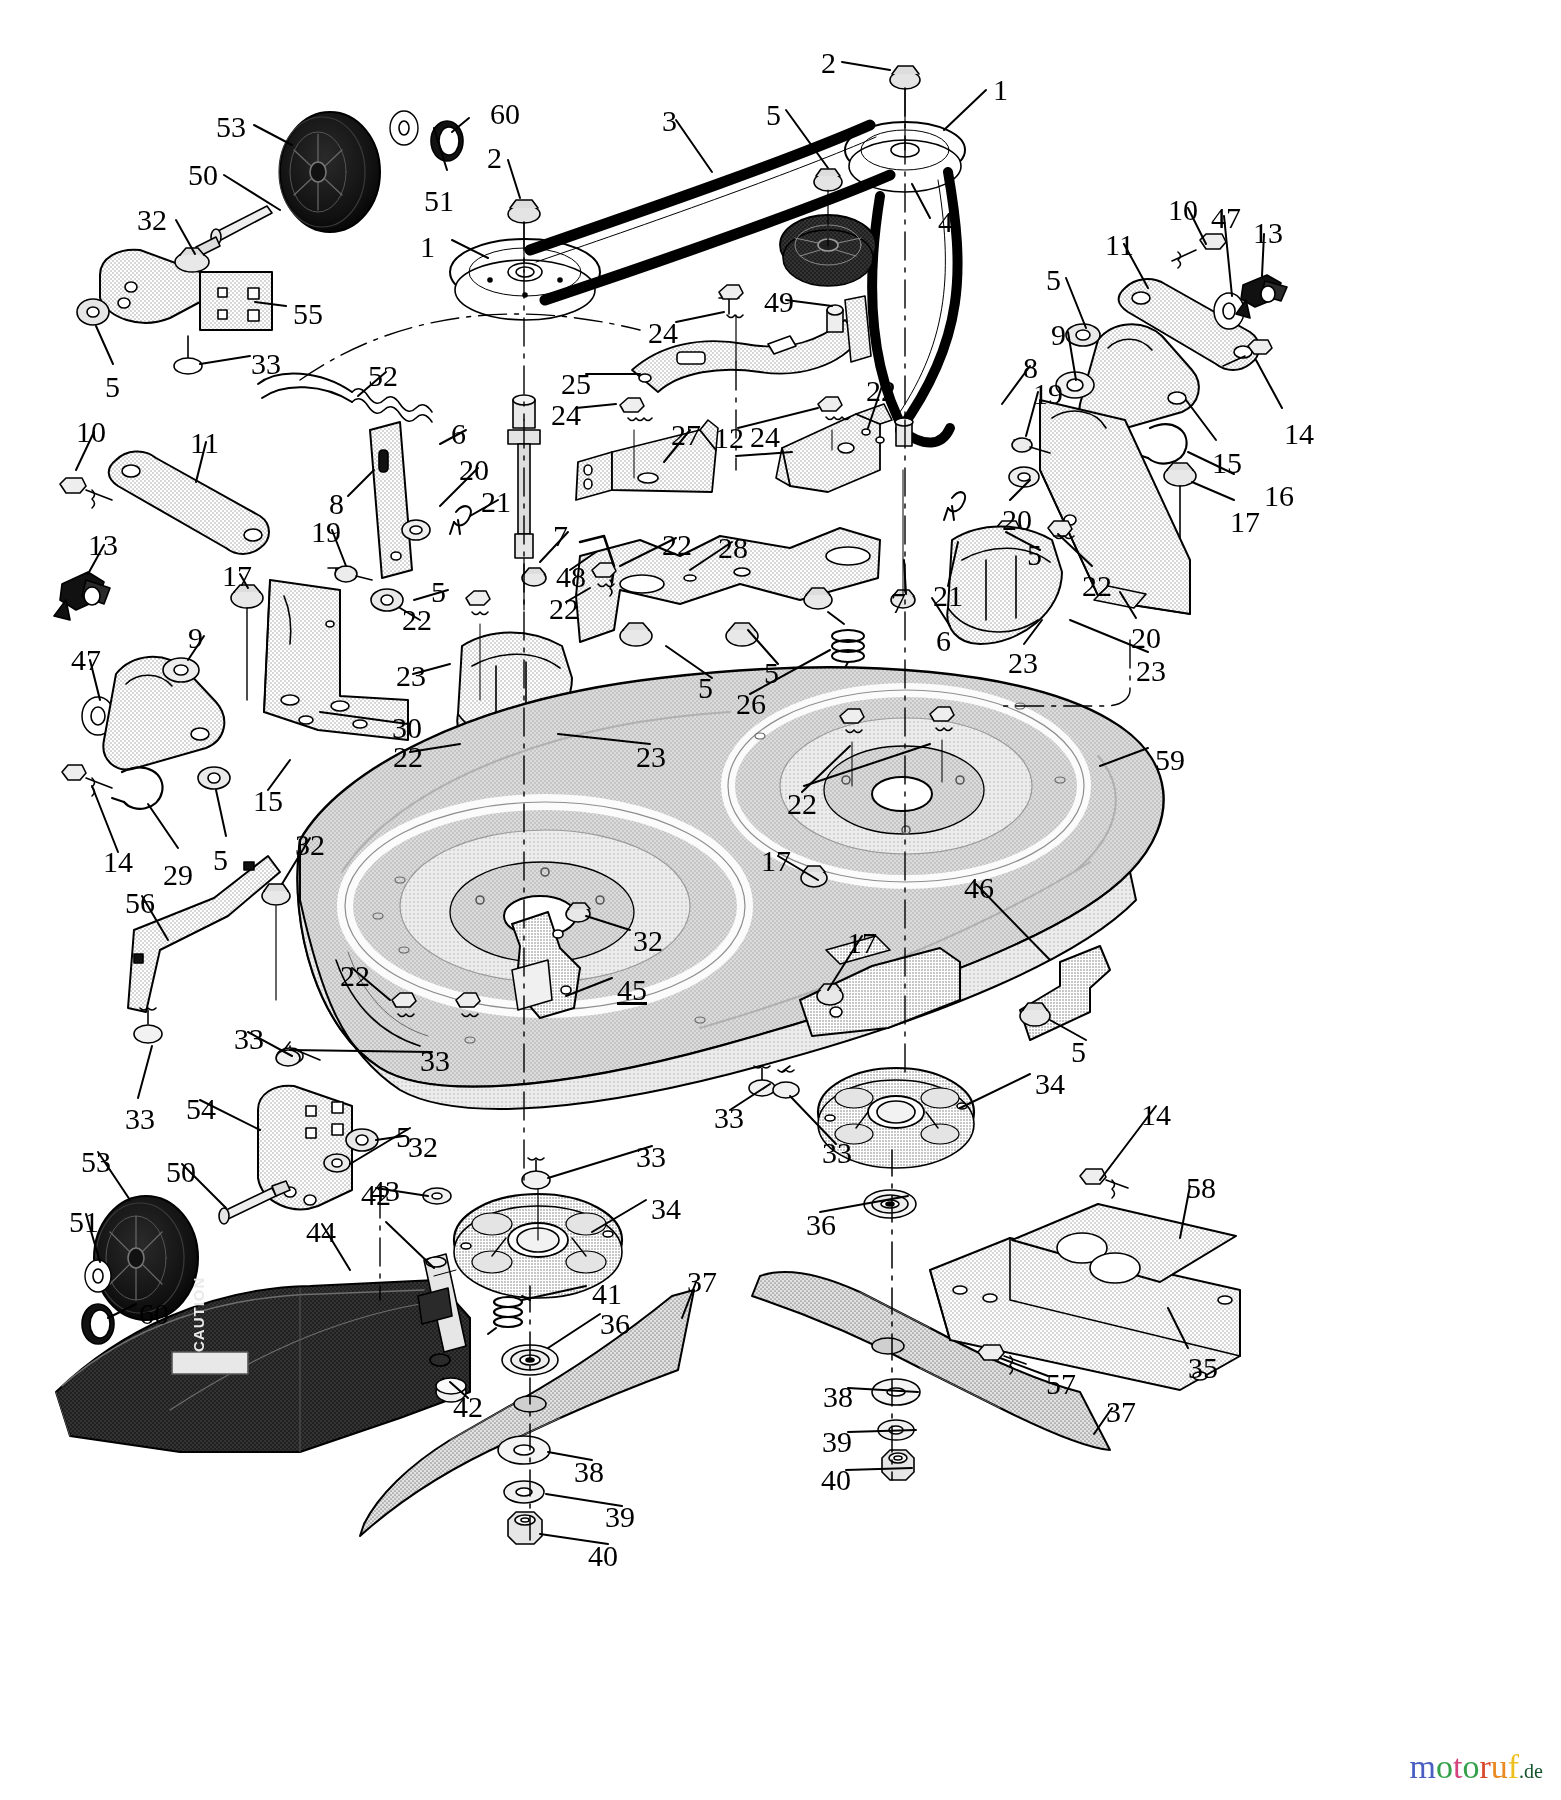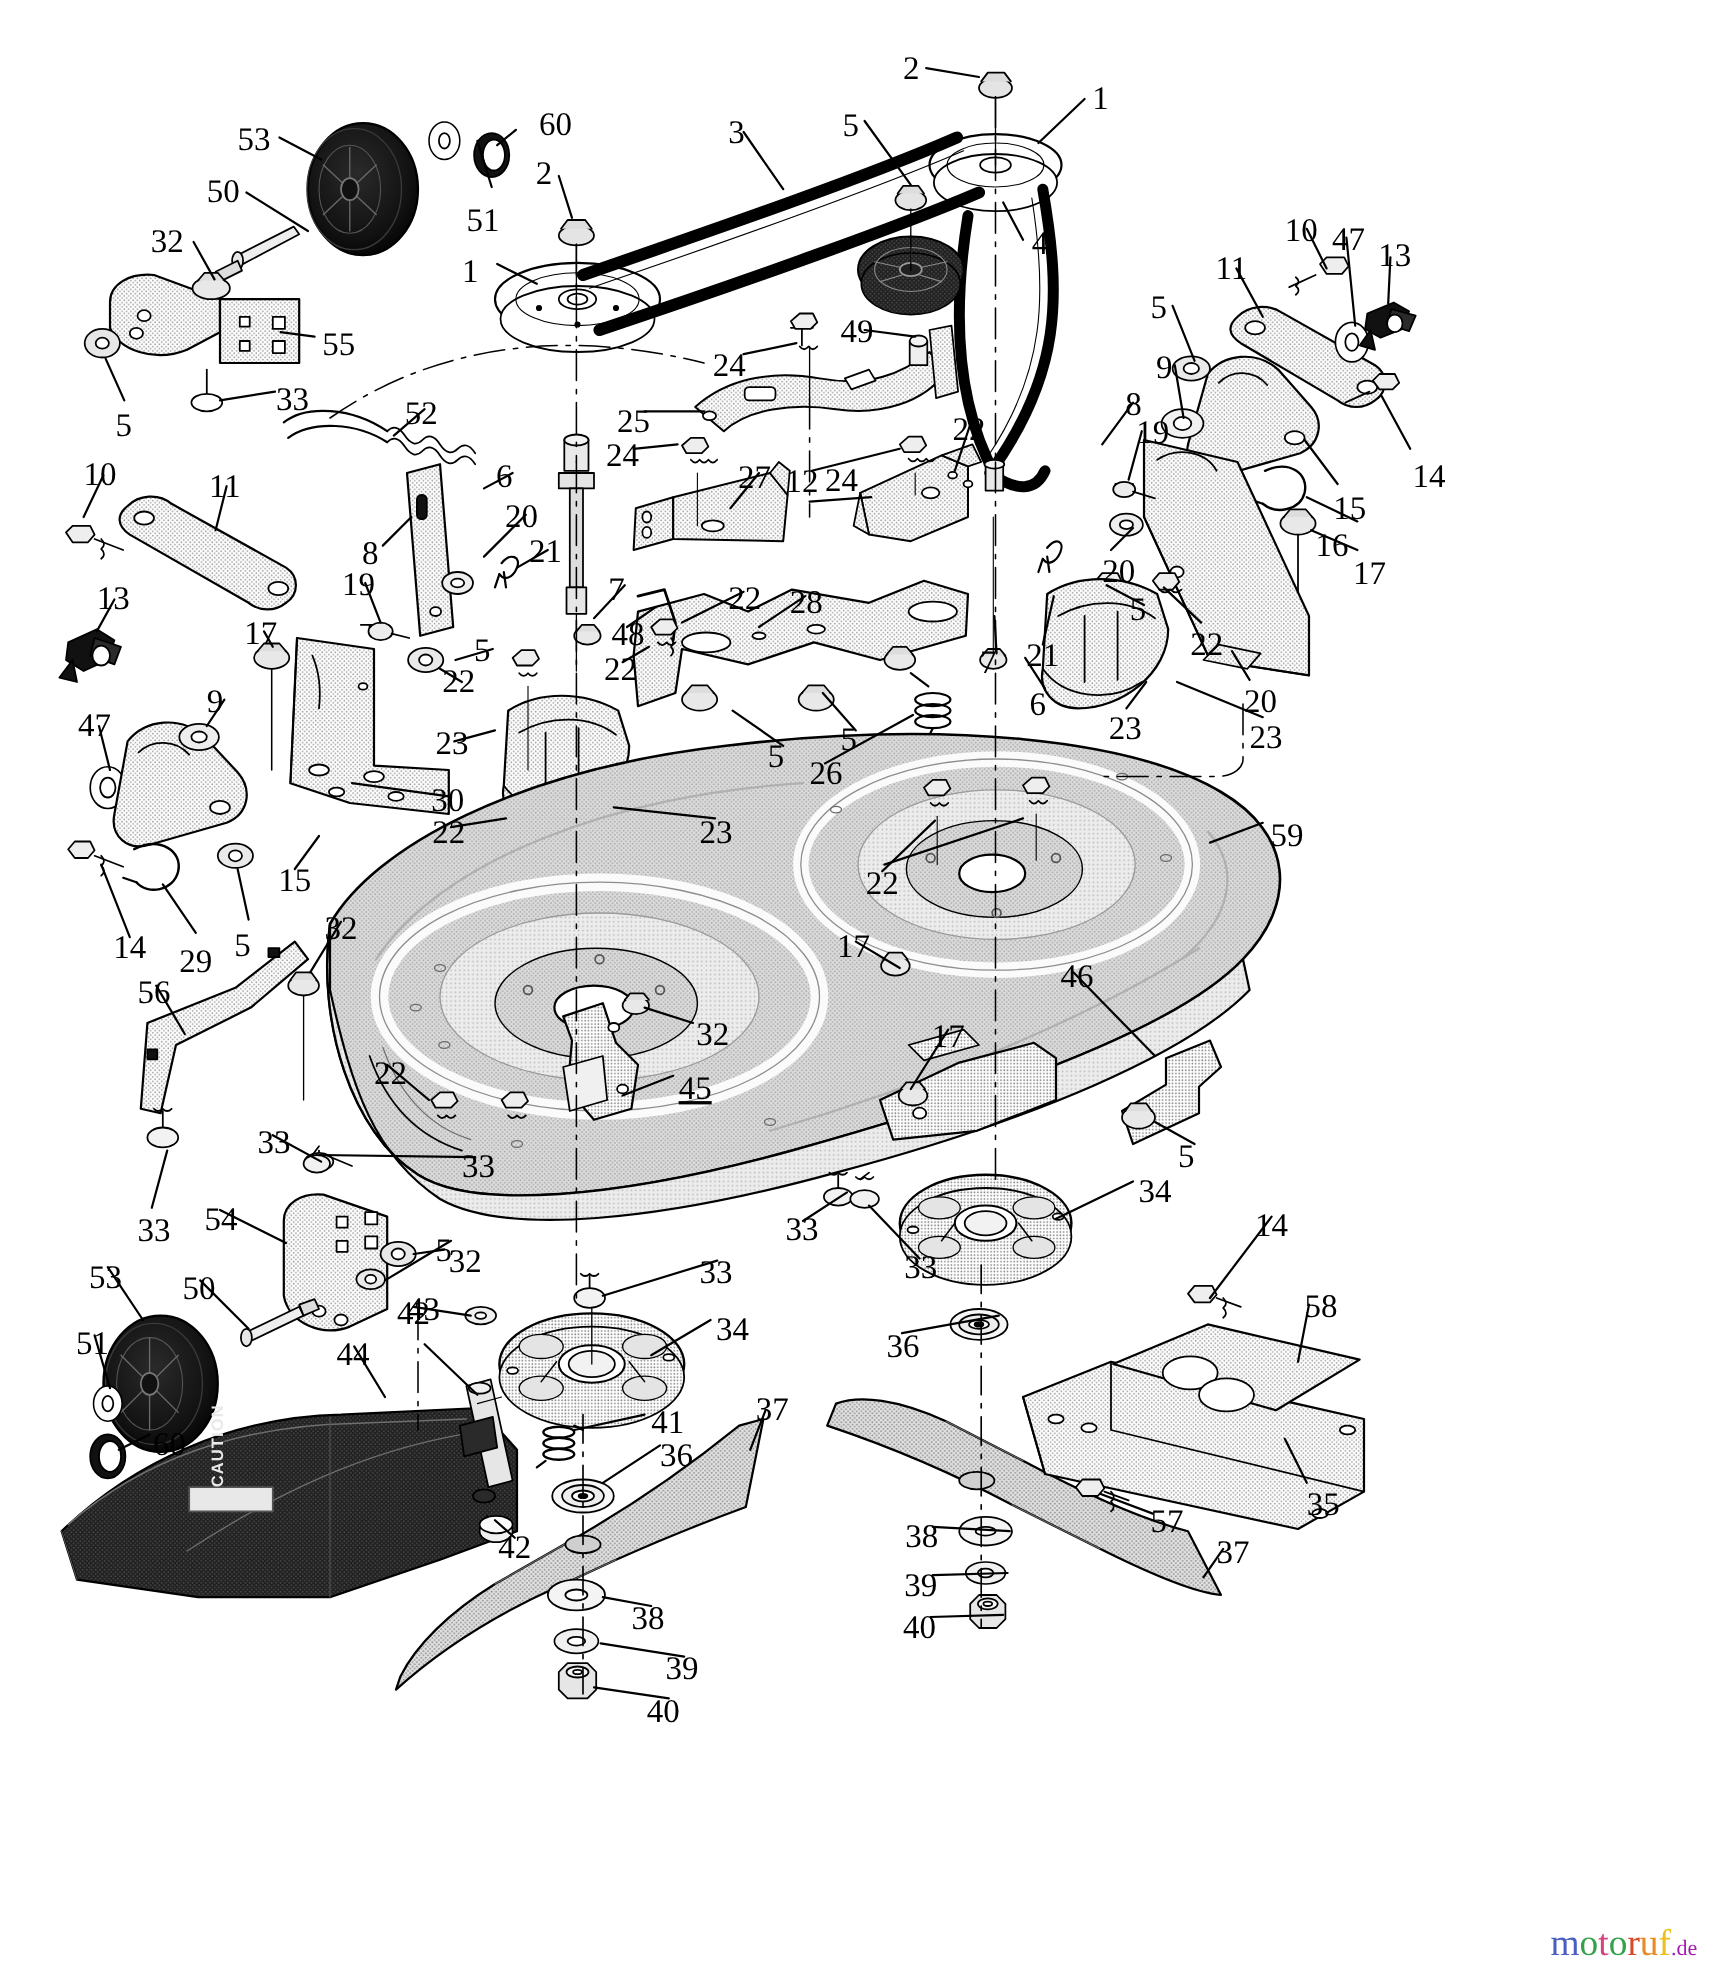--- a/index.html
+++ b/index.html
@@ -23,21 +23,21 @@
   }
 
   
   #wm{
     position:absolute;right:18px;bottom:14px;
     font-family:"Liberation Serif", serif;
     font-size:34px;letter-spacing:0px;
     white-space:nowrap;
   }
   #wm .l{font-weight:400;}
-  #wm .de{font-size:20px;color:#a21caf;margin-top:20px;}
+  #wm .de{font-size:20px;color:#14532d;margin-top:20px;}
 </style>
 </head>
 <body>
 
 <div id="stage">
 
   <svg id="art" viewBox="0 0 1561 1800">
     <defs>
 
       <pattern id="stipple" width="4" height="4" patternUnits="userSpaceOnUse">
@@ -999,21 +999,21 @@
       <div class="callout" style="left: 764px; top: 287px;">49</div>
       <div class="callout" style="left: 251px; top: 349px;">33</div>
       <div class="callout" style="left: 105px; top: 372px;">5</div>
       <div class="callout" style="left: 561px; top: 369px;">25</div>
       <div class="callout" style="left: 368px; top: 361px;">52</div>
       <div class="callout" style="left: 866px; top: 376px;">22</div>
       <div class="callout" style="left: 1023px; top: 353px;">8</div>
       <div class="callout" style="left: 1033px; top: 379px;">19</div>
       <div class="callout" style="left: 1284px; top: 419px;">14</div>
       <div class="callout" style="left: 1212px; top: 448px;">15</div>
-      <div class="callout" style="left: 1196px; top: 481px;">16</div>
+      <div class="callout" style="left: 1264px; top: 481px;">16</div>
       <div class="callout" style="left: 451px; top: 419px;">6</div>
       <div class="callout" style="left: 551px; top: 400px;">24</div>
       <div class="callout" style="left: 671px; top: 420px;">27</div>
       <div class="callout" style="left: 714px; top: 423px;">12</div>
       <div class="callout" style="left: 750px; top: 422px;">24</div>
       <div class="callout" style="left: 76px; top: 417px;">10</div>
       <div class="callout" style="left: 190px; top: 428px;">11</div>
       <div class="callout" style="left: 459px; top: 455px;">20</div>
       <div class="callout" style="left: 481px; top: 487px;">21</div>
       <div class="callout" style="left: 329px; top: 489px;">8</div>

